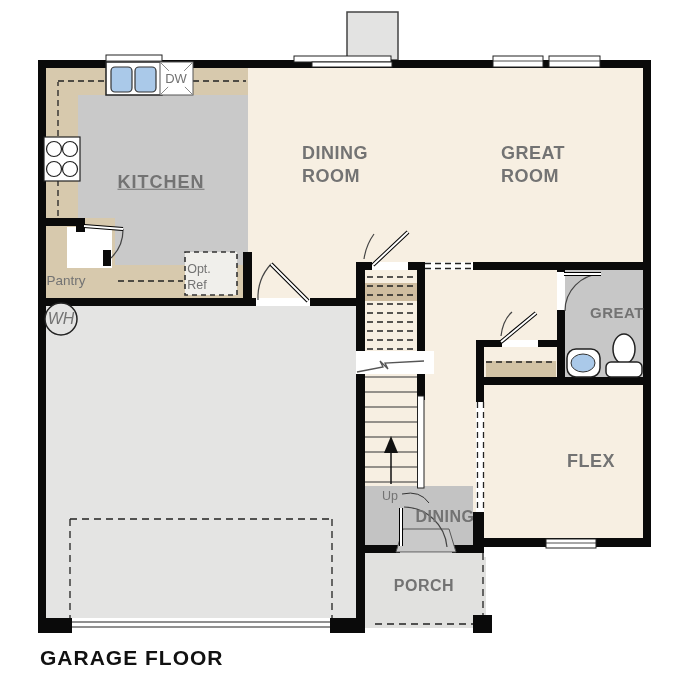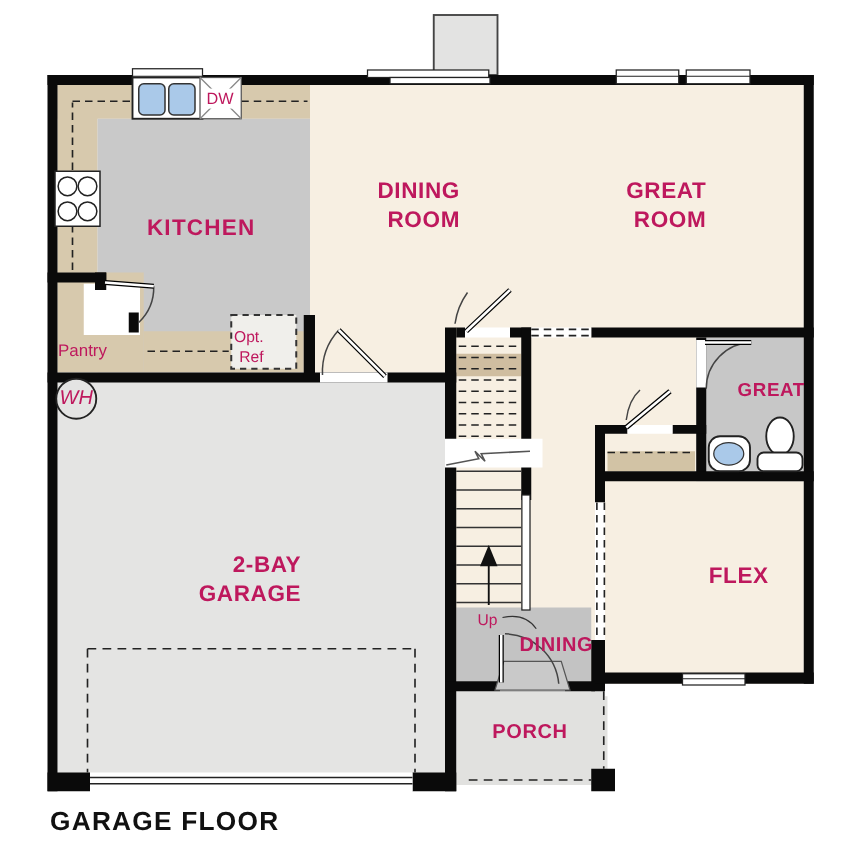--- a/index.html
+++ b/index.html
@@ -1,20 +1,20 @@
 <!DOCTYPE html>
 <html><head>
 <meta charset="utf-8">
 <style>
   html,body{margin:0;padding:0;background:#fff;}
   #plan{position:relative;width:687px;height:687px;background:#fff;
         font-family:"Liberation Sans",sans-serif;overflow:hidden;}
   #plan svg{position:absolute;left:0;top:0;}
-  .lbl{position:absolute;transform:translate(-50%,-50%);color:#be185d;
-       text-align:right;white-space:pre-line;line-height:1.25;pointer-events:none;}
+  .lbl{position:absolute;transform:translate(-50%,-50%);color:#737373;
+       text-align:left;white-space:pre-line;line-height:1.25;pointer-events:none;}
   .room{font-weight:bold;letter-spacing:.5px;}
   .big{font-size:18px;}
   .mid{font-size:16px;}
   .sml{font-size:15px;}
   .note{font-size:12.5px;font-weight:normal;letter-spacing:0;}
   .title{position:absolute;left:40px;top:646px;font-size:21px;font-weight:bold;
          letter-spacing:1px;color:#111;}
   .dwbg{background:#fff;padding:0 1px;}
 </style>
 </head>
@@ -159,27 +159,25 @@
 
     <circle cx="61" cy="319" r="16" fill="#e4e4e3" stroke="#222" stroke-width="1.5"></circle>
 
     <rect x="567" y="349" width="33" height="28" rx="9" fill="#fff" stroke="#222" stroke-width="1.5"></rect>
     <ellipse cx="583" cy="363" rx="12" ry="9" fill="#aac9e9" stroke="#333" stroke-width="1"></ellipse>
     <ellipse cx="624" cy="349" rx="11" ry="15" fill="#fff" stroke="#222" stroke-width="1.5"></ellipse>
     <rect x="606" y="362" width="36" height="15" rx="5" fill="#fff" stroke="#222" stroke-width="1.5"></rect>
   </g>
 </svg>
 
-<div class="lbl room big" style="left:161px;top:182px;letter-spacing:1px;">KITCHEN</div>
+<div class="lbl room big" style="left:161px;top:182px;letter-spacing:1px;text-decoration:underline;">KITCHEN</div>
 <div class="lbl room big" style="left:335px;top:164px;">DINING
 ROOM</div>
 <div class="lbl room big" style="left:533px;top:164px;">GREAT
 ROOM</div>
-<div class="lbl room big" style="left:200px;top:463px;">2-BAY
-GARAGE</div>
 <div class="lbl room sml" style="left:617px;top:313px;">GREAT</div>
 <div class="lbl room big" style="left:545px;top:461px;margin-left:46px;">FLEX</div>
 <div class="lbl room mid" style="left:445px;top:517px;">DINING</div>
 <div class="lbl room mid" style="left:424px;top:586px;">PORCH</div>
 <div class="lbl note" style="left:66px;top:281px;font-size:13.5px;">Pantry</div>
 <div class="lbl note" style="left:199px;top:278px;">Opt.
 Ref</div>
 <div class="lbl note dwbg" style="left:176px;top:79px;font-size:13px;">DW</div>
 <div class="lbl note" style="left:61px;top:319px;font-size:16px;font-style:italic;">WH</div>
 <div class="lbl note" style="left:390px;top:497px;">Up</div>

